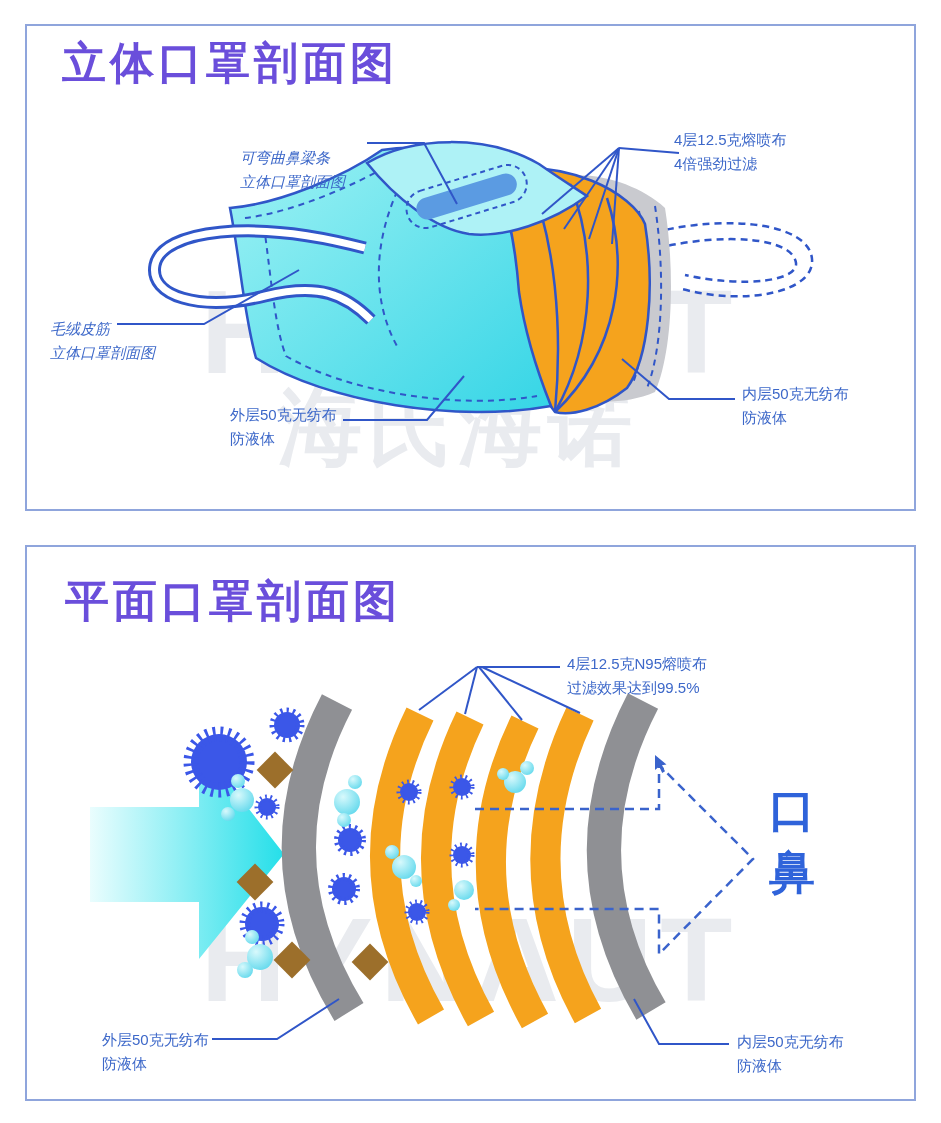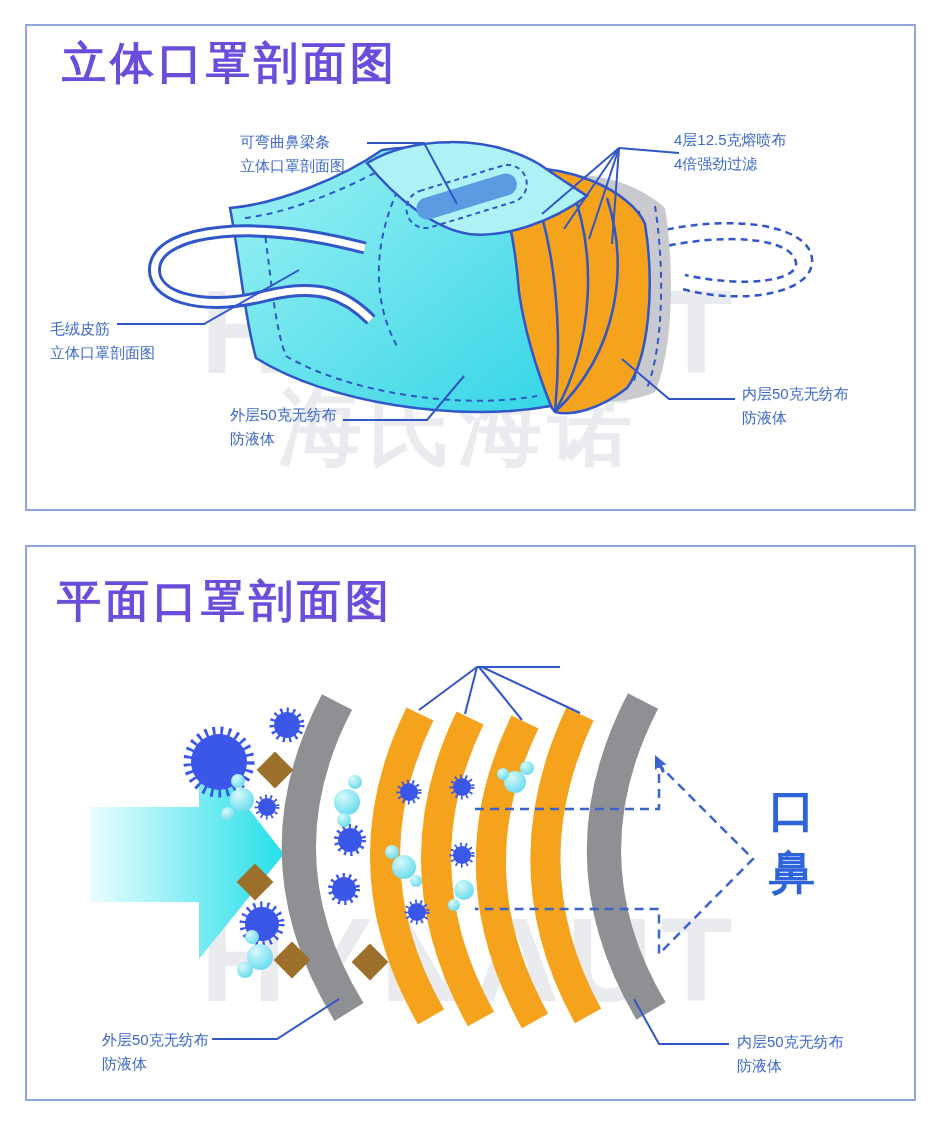--- a/index.html
+++ b/index.html
@@ -95,47 +95,47 @@
       <path d="M 592,122 L 515,188"></path>
       <path d="M 592,122 L 537,203"></path>
       <path d="M 592,122 L 562,213"></path>
       <path d="M 592,122 L 585,218"></path>
       <path d="M 90,298 H 177 L 272,244"></path>
       <path d="M 316,394 H 400 L 437,350"></path>
       <path d="M 595,333 L 642,373 H 708"></path>
     </g>
   </svg>
 
-  <div class="callout" style="left:213px;top:104px;">
+  <div class="callout" style="left:213px;top:120px;font-style:italic;">
     <div>可弯曲鼻梁条</div>
     <div>立体口罩剖面图</div>
   </div>
   <div class="callout" style="left:647px;top:102px;">
     <div>4层12.5克熔喷布</div>
     <div>4倍强劲过滤</div>
   </div>
-  <div class="callout" style="left:23px;top:291px;">
+  <div class="callout" style="left:23px;top:291px;font-style:italic;">
     <div>毛绒皮筋</div>
     <div>立体口罩剖面图</div>
   </div>
   <div class="callout" style="left:203px;top:377px;">
     <div>外层50克无纺布</div>
     <div>防液体</div>
   </div>
   <div class="callout" style="left:715px;top:356px;">
     <div>内层50克无纺布</div>
     <div>防液体</div>
   </div>
 </div>
 
 <div class="panel" id="panel-flat">
 
   <div class="watermark wm-latin" style="top:345px;">HYNAUT</div>
 
-  <div class="panel-title" style="left:30px;top:25px;font-family:Liberation Mono, monospace;">平面口罩剖面图</div>
+  <div class="panel-title" style="left:38px;top:25px;font-family:Liberation Mono, monospace;">平面口罩剖面图</div>
 
   <svg class="art" width="887" height="552" viewBox="0 0 887 552">
     <defs>
       <linearGradient id="arrowGrad" x1="0" y1="0" x2="1" y2="0">
         <stop offset="0" stop-color="#eafdfe"></stop>
         <stop offset="1" stop-color="#25dfe9"></stop>
       </linearGradient>
       <radialGradient id="ballGrad" cx="0.35" cy="0.3" r="0.8">
         <stop offset="0" stop-color="#d8f9fc"></stop>
         <stop offset="1" stop-color="#5fd8ec"></stop>
@@ -217,20 +217,24 @@
       <path d="M 455,120 L 553,166"></path>
       <path d="M 185,492 H 250 L 312,452"></path>
       <path d="M 607,452 L 632,497 H 702"></path>
     </g>
 
     <g transform="translate(628 208)">
       <path d="M0,0 L0,15 L4.2,11.5 L7.2,18 L10,16.3 L7,10.3 L11.5,9.5 Z" fill="#3a63cc"></path>
     </g>
   </svg>
 
+  <div class="callout" style="left:540px;top:105px;">
+    <div>4层12.5克N95熔喷布</div>
+    <div>过滤效果达到99.5%</div>
+  </div>
   <div class="callout" style="left:75px;top:481px;">
     <div>外层50克无纺布</div>
     <div>防液体</div>
   </div>
   <div class="callout" style="left:710px;top:483px;">
     <div>内层50克无纺布</div>
     <div>防液体</div>
   </div>
   <div class="mouth-nose" style="left:735px;top:232px;width:60px;">
     <div>口</div>

